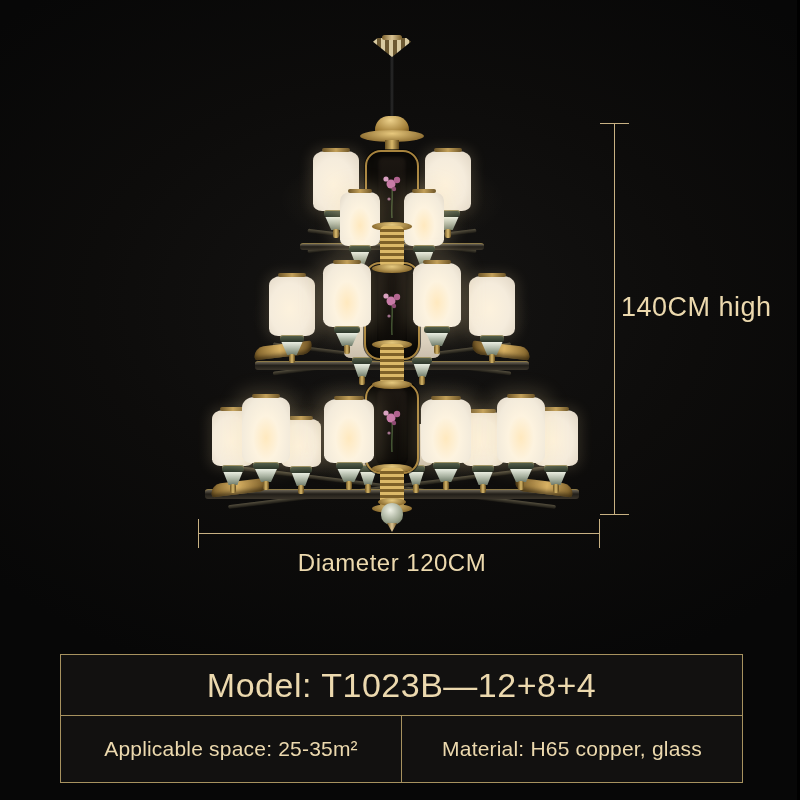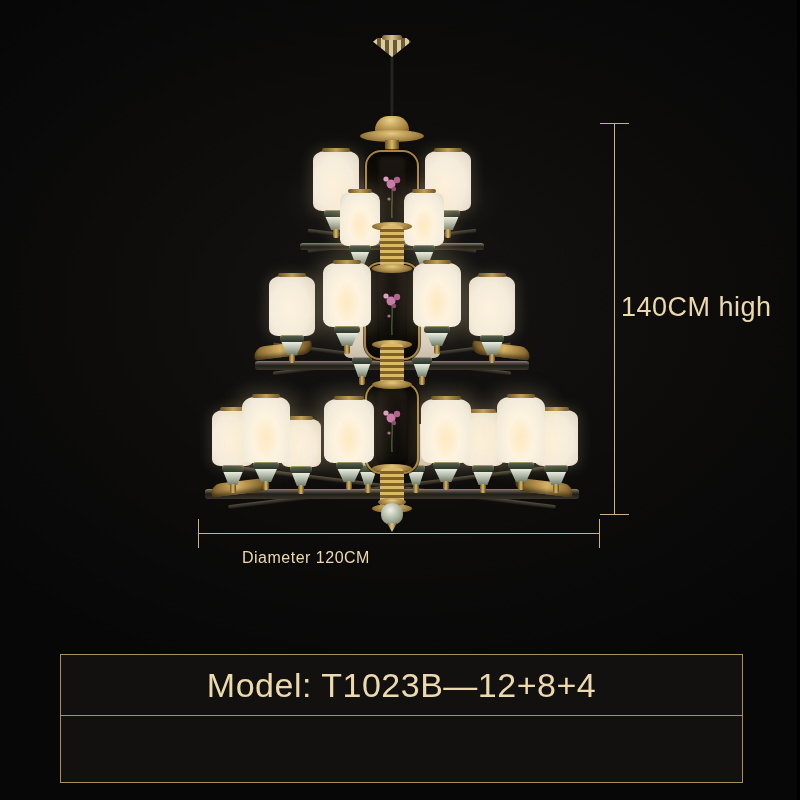--- a/index.html
+++ b/index.html
@@ -11,21 +11,21 @@
   }
   .abs{position:absolute;}
 
   
   .dim{background:var(--gold-line,#c8b183);}
   .dim-label{
     color:var(--cream-text,#ecd9ae);
     white-space:nowrap;
   }
   .h-label{font-size:27px;letter-spacing:0.5px;}
-  .d-label{font-size:16px;letter-spacing:0.5px;}
+  .d-label{font-size:24px;letter-spacing:0.5px;text-align:center;}
 
   
   .info-box{
     left:60px;top:654px;width:681px;height:127px;
     border:1px solid var(--box-border,#a7withdraw);
     border:1px solid var(--box-border,#a7925f);
     background:#121110;
     display:flex;flex-direction:column;
     color:var(--cream-text,#ecd9ae);
   }
@@ -271,14 +271,22 @@
 
   <div class="abs dim" style="left:198px;top:533px;width:402px;height:1px;"></div>
   <div class="abs dim" style="left:198px;top:519px;width:1px;height:29px;"></div>
   <div class="abs dim" style="left:599px;top:519px;width:1px;height:29px;"></div>
   <div class="abs dim-label d-label" style="left:242px;top:549px;width:300px;">Diameter 120CM</div>
 
   <div class="abs info-box">
     <div class="info-row1">
       <span>Model: T1023B—12+8+4</span>
     </div>
+    <div class="info-row2">
+      <div class="info-cell left">
+        <span>Applicable space: 25-35m²</span>
+      </div>
+      <div class="info-cell">
+        <span>Material: H65 copper, glass</span>
+      </div>
+    </div>
   </div>
 </div>
 
 </body></html>

